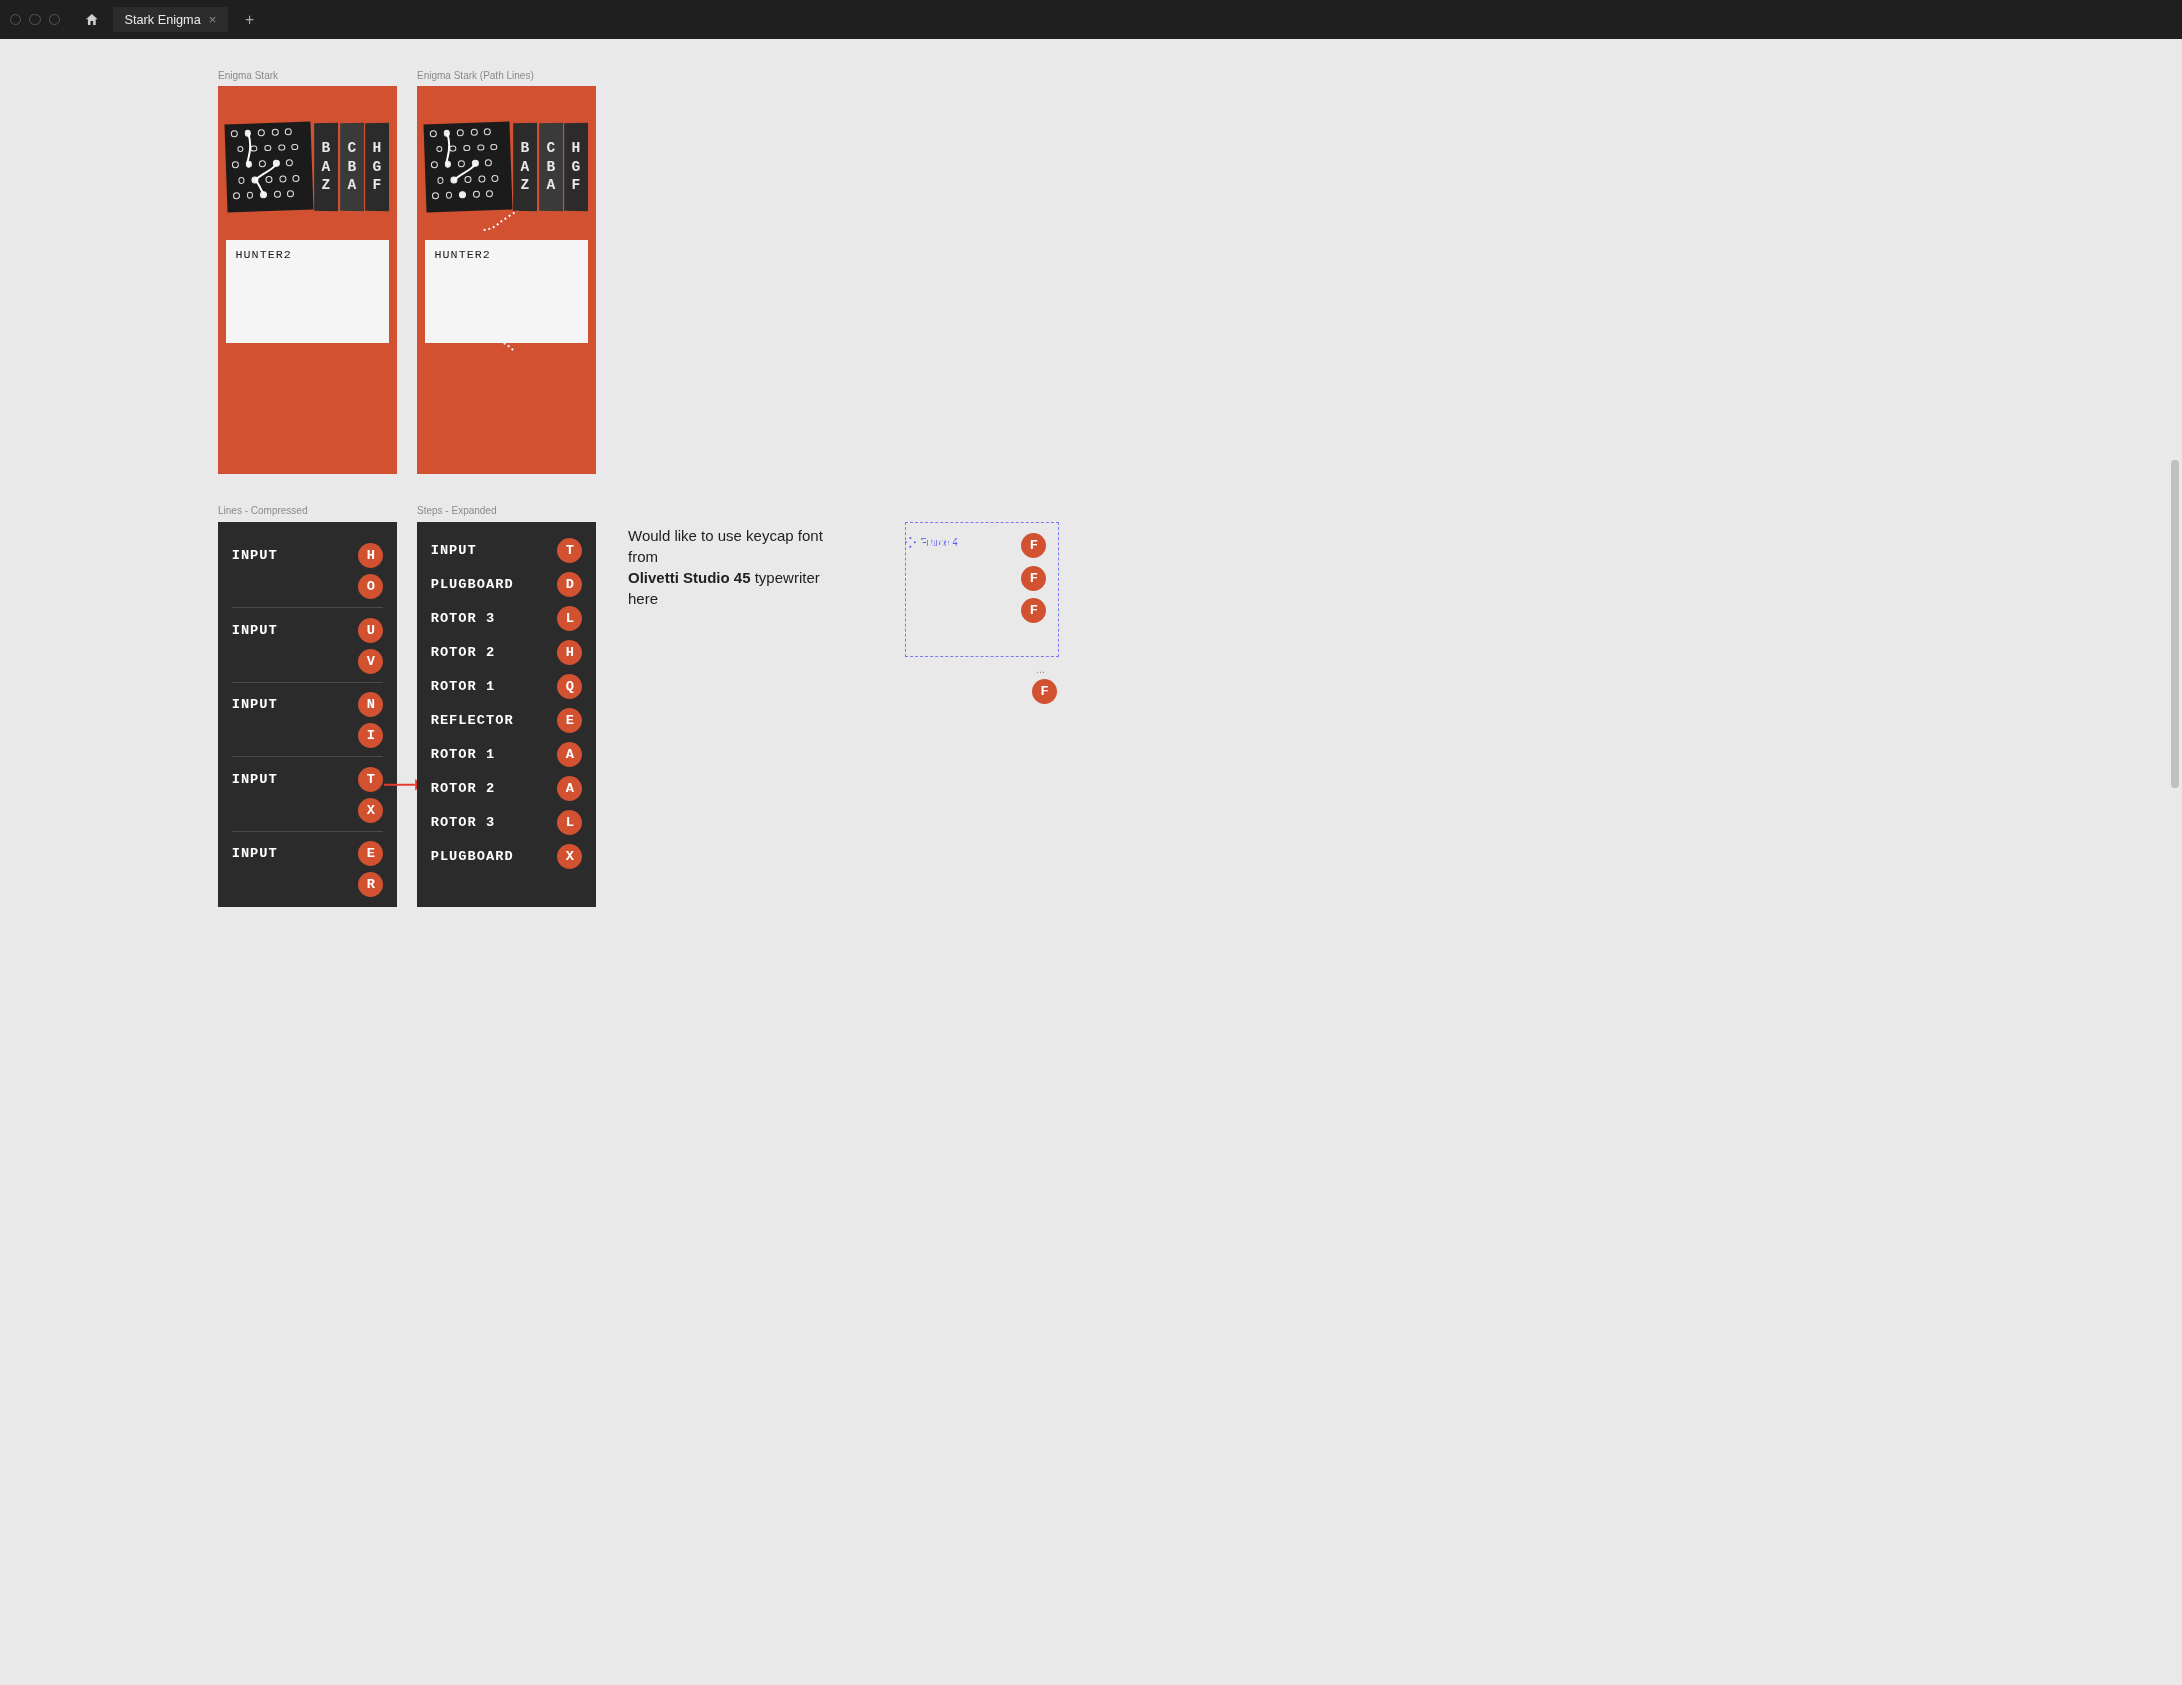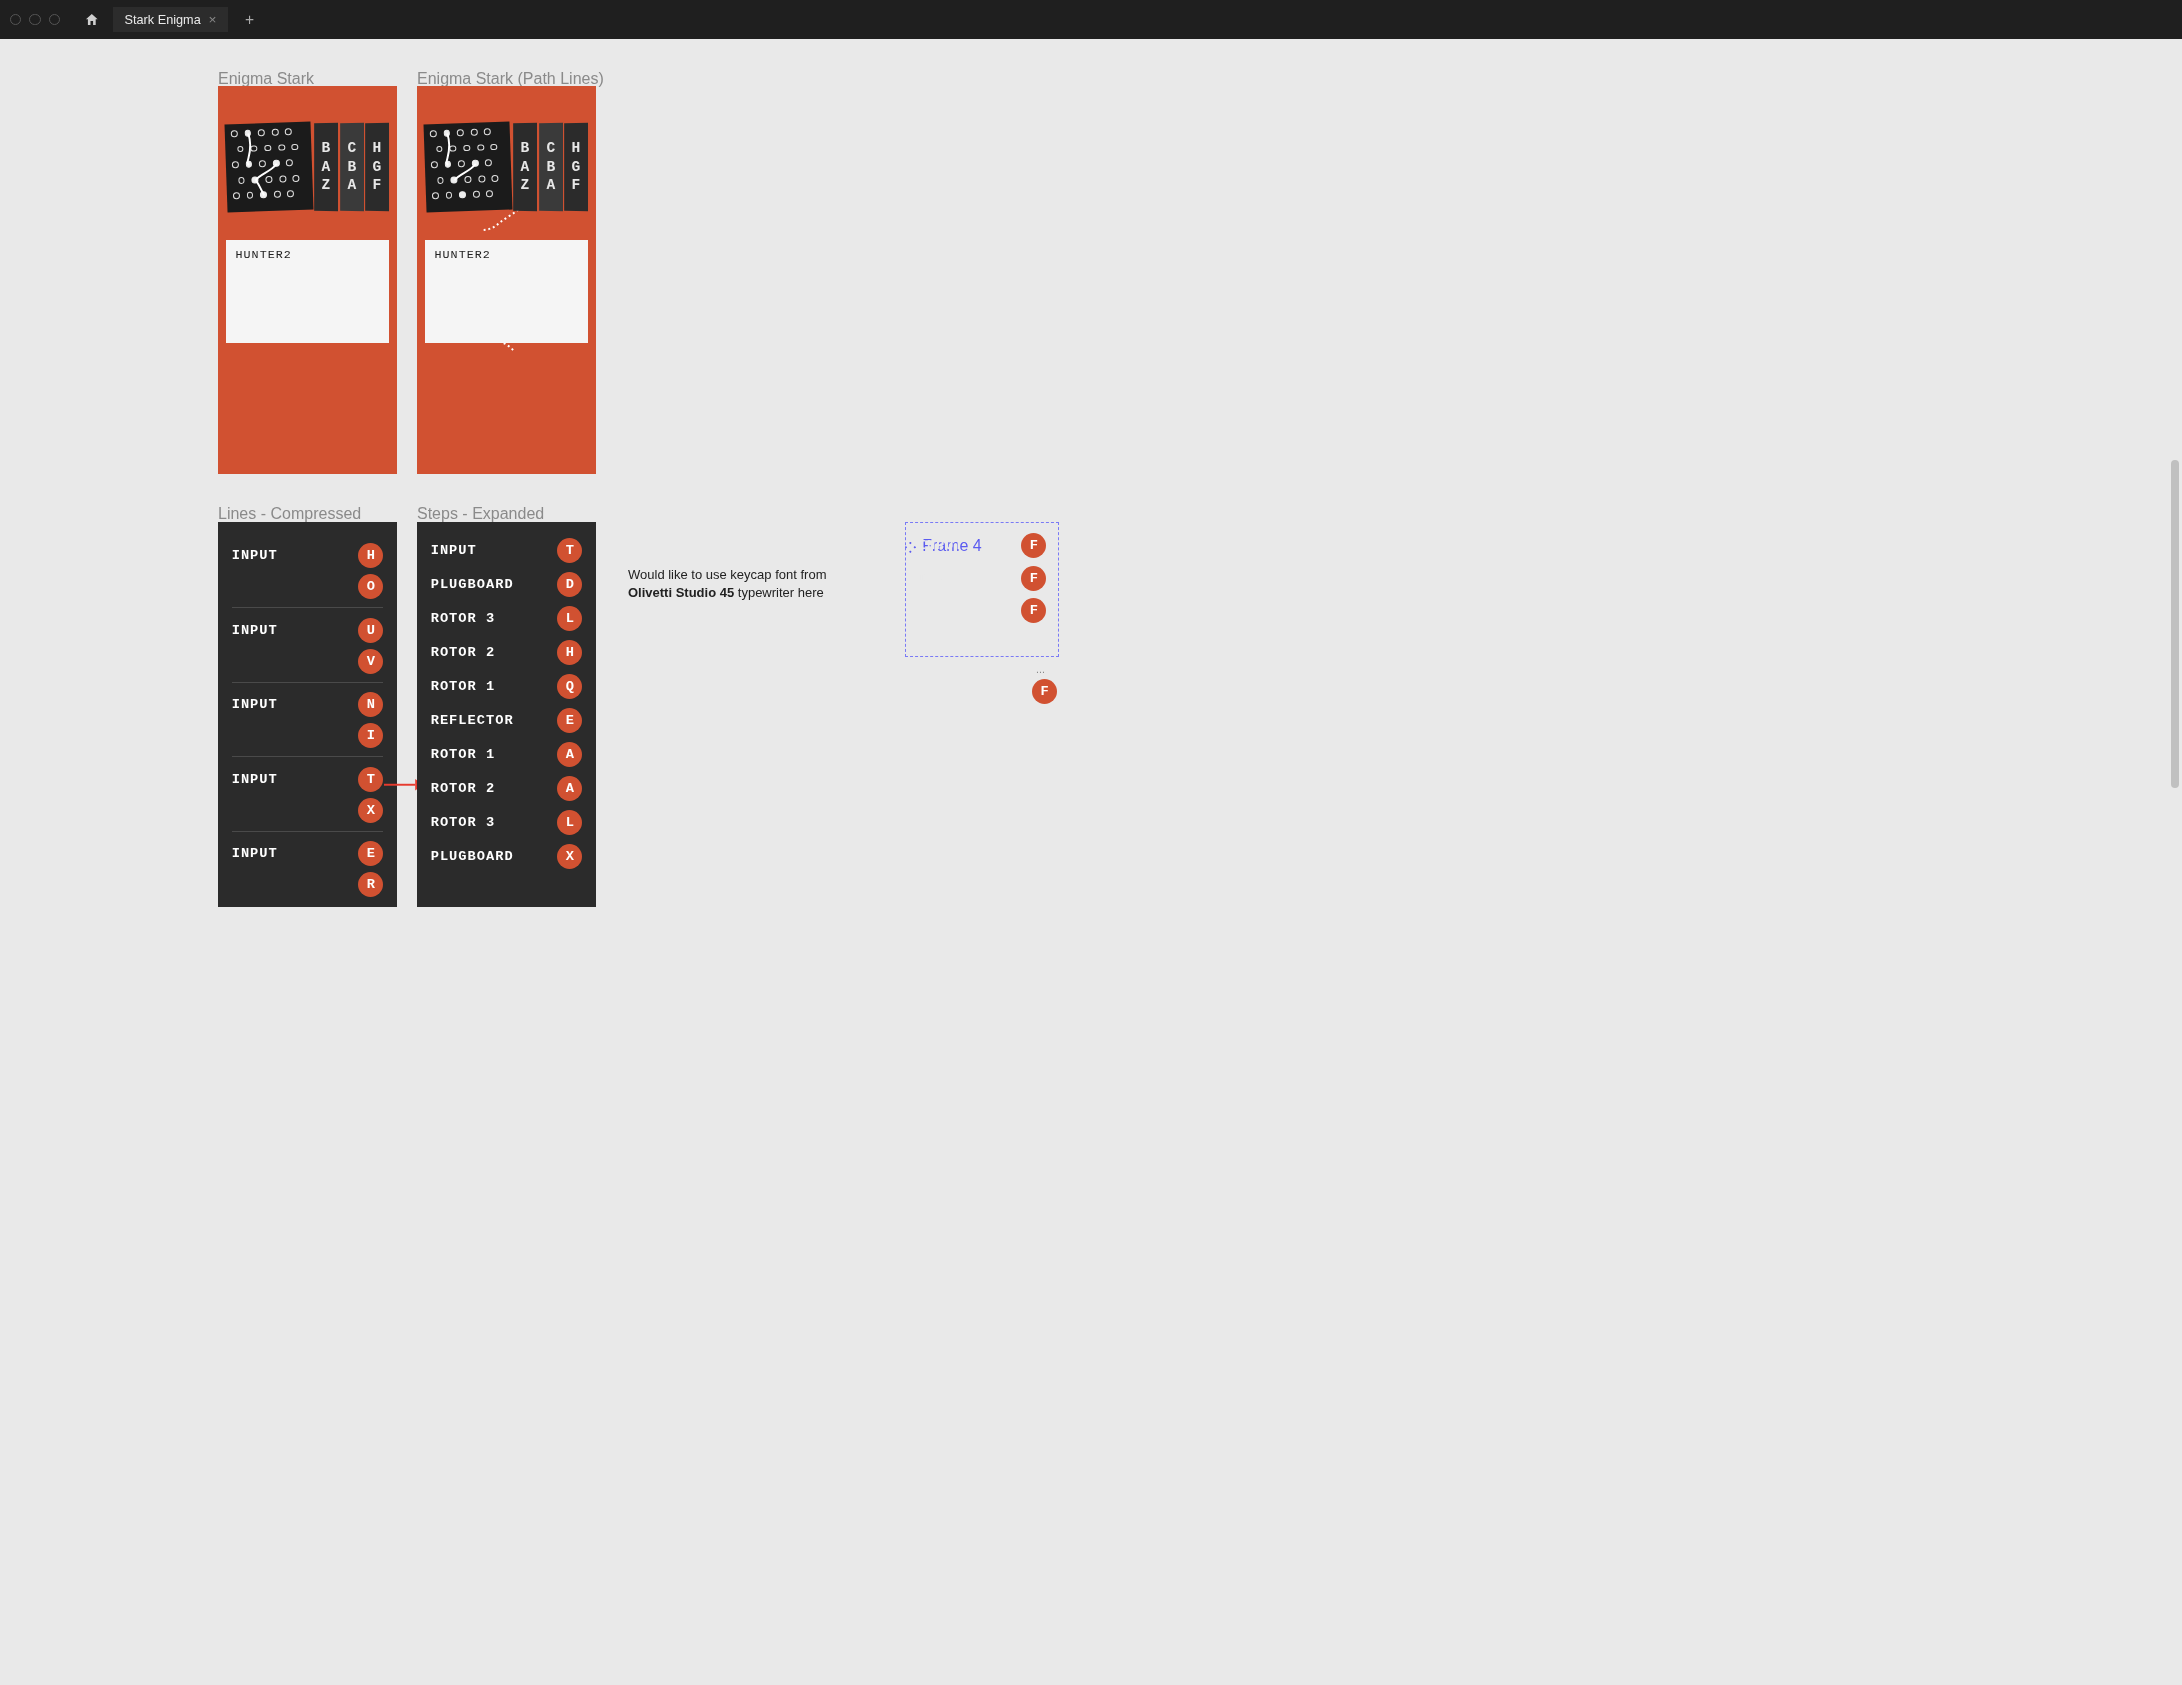--- a/index.html
+++ b/index.html
@@ -48,21 +48,21 @@
   .canvas {
     position: absolute; inset: 0;
   }
   .scrollbar {
     position: absolute; right: 2.9px; top: 421px;
     width: 7.8px; height: 328px;
     background: #c0c0c0; border-radius: 3.9px;
   }
 
   .frame-label {
-    position: absolute; font-size: 16px; color: #8a8a8a;
+    position: absolute; font-size: 10px; color: #8a8a8a;
   }
   .frame-label.selected { color: #5b5bf0; font-weight: 500; margin-top: 32px; }
   .frame-label svg { vertical-align: -2px; margin-right: 2px; }
 
   
   .enigma-card {
     position: absolute;
     width: 179px; height: 388px;
     background: #d15131;
     padding: 7.8px;
@@ -144,21 +144,21 @@
   
   .arrow {
     position: absolute;
     width: 39px; height: 19.5px;
   }
   .arrow svg { width: 100%; height: 100%; }
 
   
   .note {
     position: absolute; width: 205px;
-    font-size: 13px; color: #222; line-height: 1.4; margin-top: 41px;
+    font-size: 15px; color: #222; line-height: 1.4;
   }
   .note b { font-weight: 700; }
 
   
   .frame4 {
     position: absolute;
     border: 1px dashed #7a7af5;
     background: rgba(255,255,255,0);
     width: 154px; height: 135px;
     padding: 9.8px 11.7px;

